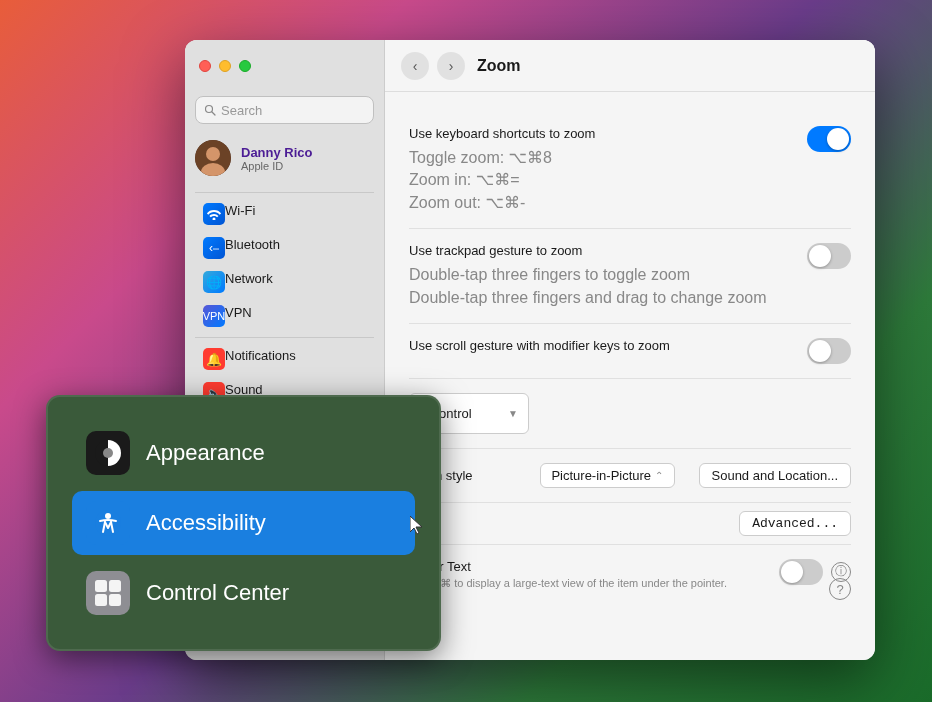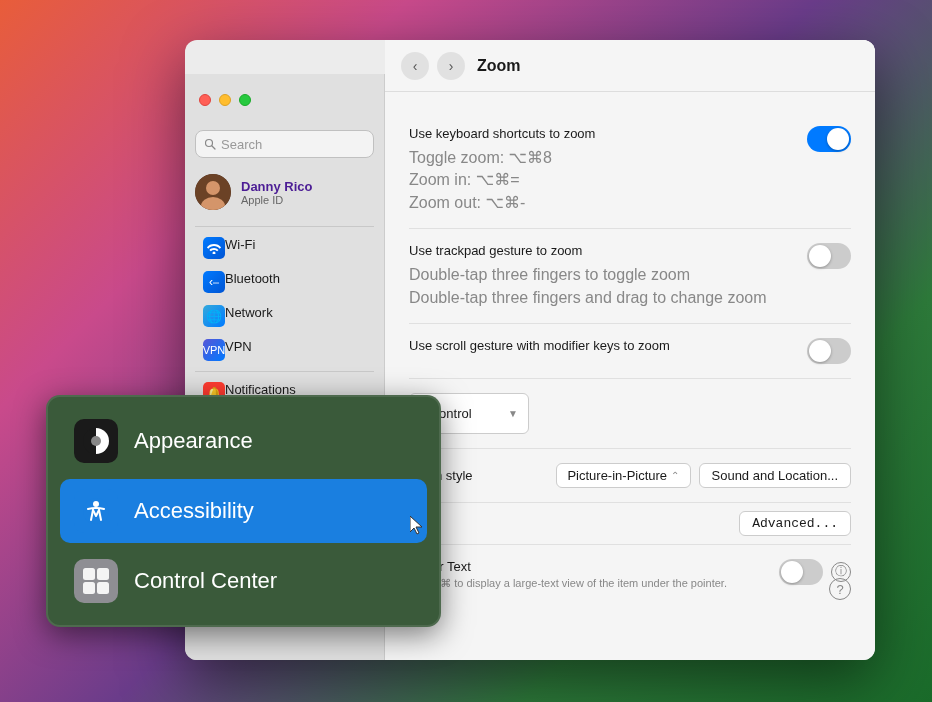--- a/index.html
+++ b/index.html
@@ -28,21 +28,20 @@
     }
 
     
     .sidebar {
       width: 200px;
       background: #e0e0e0;
       border-right: 1px solid #ccc;
       display: flex;
       flex-direction: column;
       flex-shrink: 0;
-      margin-top: 34px;
     }
 
     .titlebar {
       height: 52px;
       display: flex;
       align-items: center;
       padding: 0 14px;
       gap: 8px;
       background: #e0e0e0;
     }
@@ -311,21 +310,21 @@
       border-bottom: 1px solid #e0e0e0;
       gap: 16px;
     }
 
     .zoom-style-label { font-size: 13px; color: #1a1a1a; }
 
     .zoom-style-controls {
       margin-left: auto;
       display: flex;
       align-items: center;
-      gap: 8px;
+      gap: 24px;
     }
 
     .segmented-control {
       background: white;
       border: 1px solid #ccc;
       border-radius: 6px;
       padding: 4px 10px;
       font-size: 13px;
       color: #1a1a1a;
       display: flex;
@@ -399,21 +398,21 @@
     }
 
     
     .zoom-popup {
       position: absolute;
       top: 395px;
       left: 46px;
       width: 395px;
       background: #3a5a3a;
       border-radius: 14px;
-      padding: 12px;
+      padding: 24px;
       box-shadow: 0 8px 30px rgba(0,0,0,0.5);
       z-index: 100;
       border: 2px solid rgba(255,255,255,0.1);
     }
 
     .popup-item {
       display: flex;
       align-items: center;
       padding: 10px 14px;
       border-radius: 10px;

